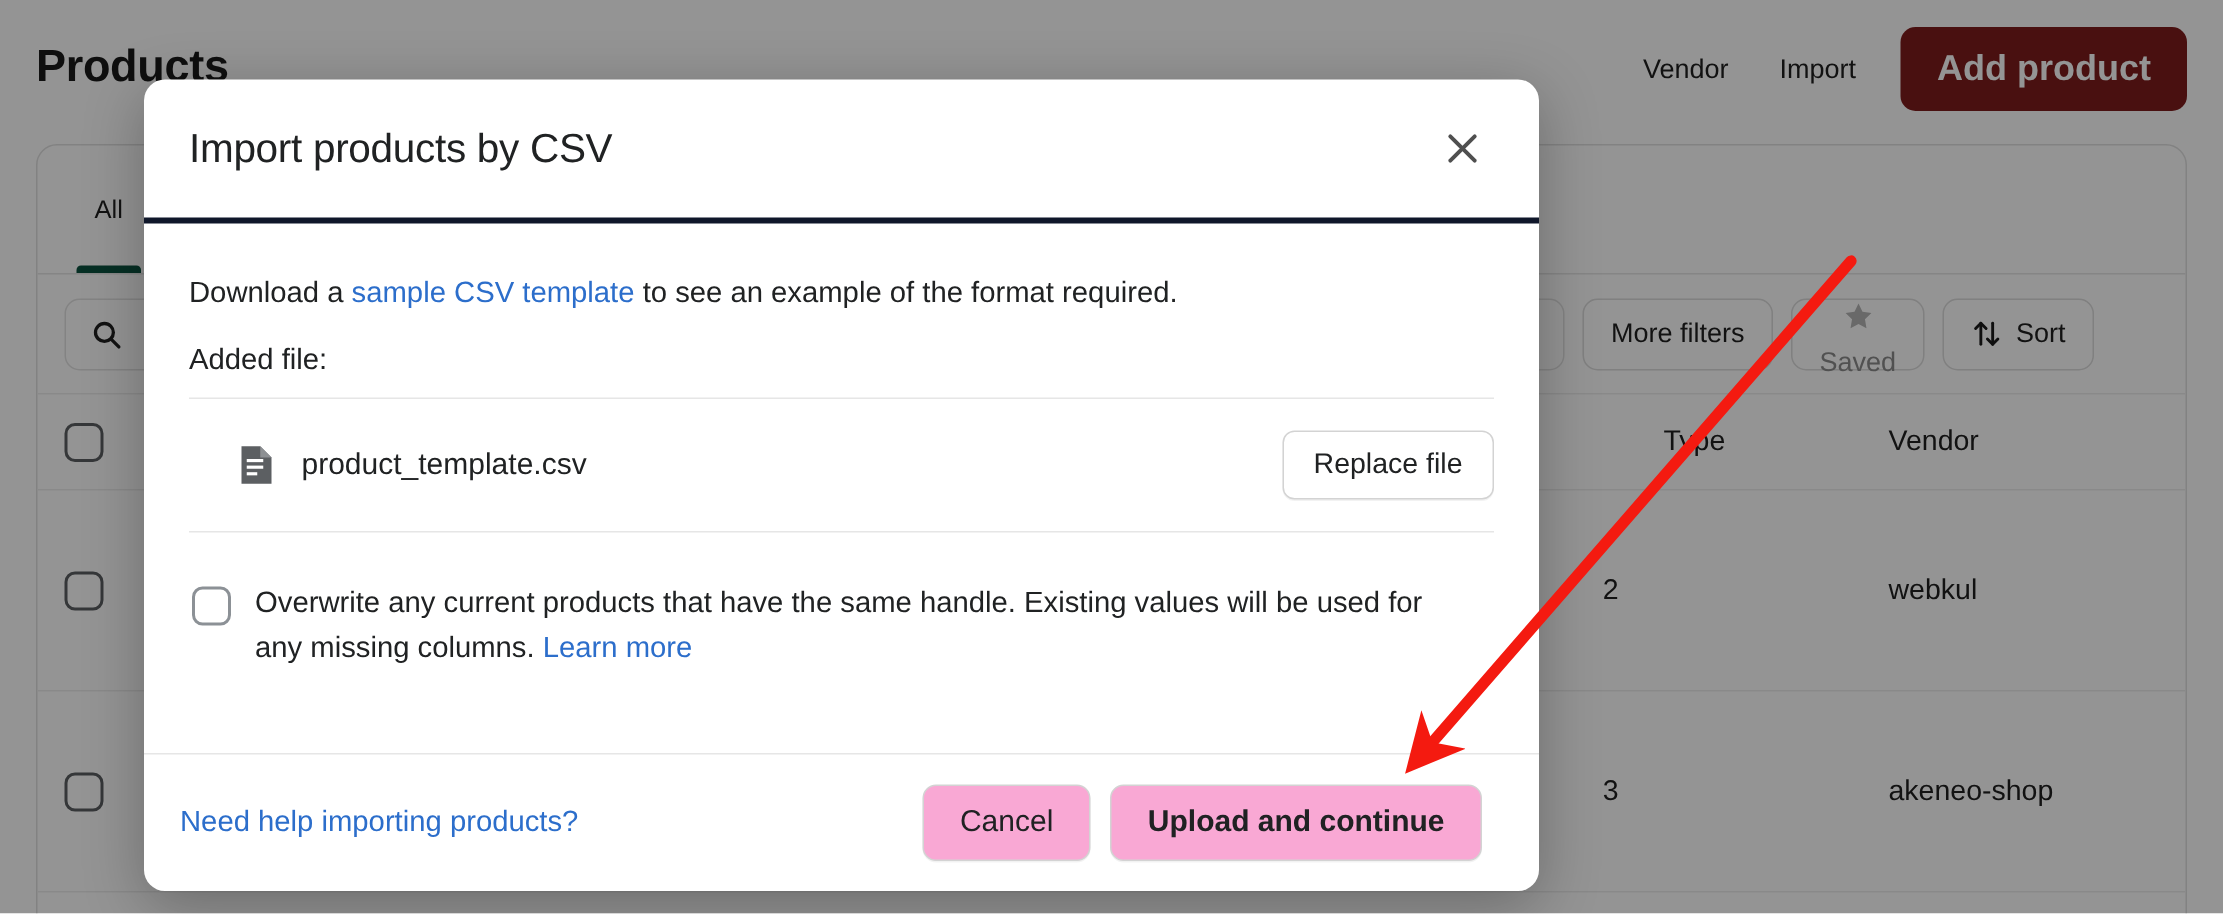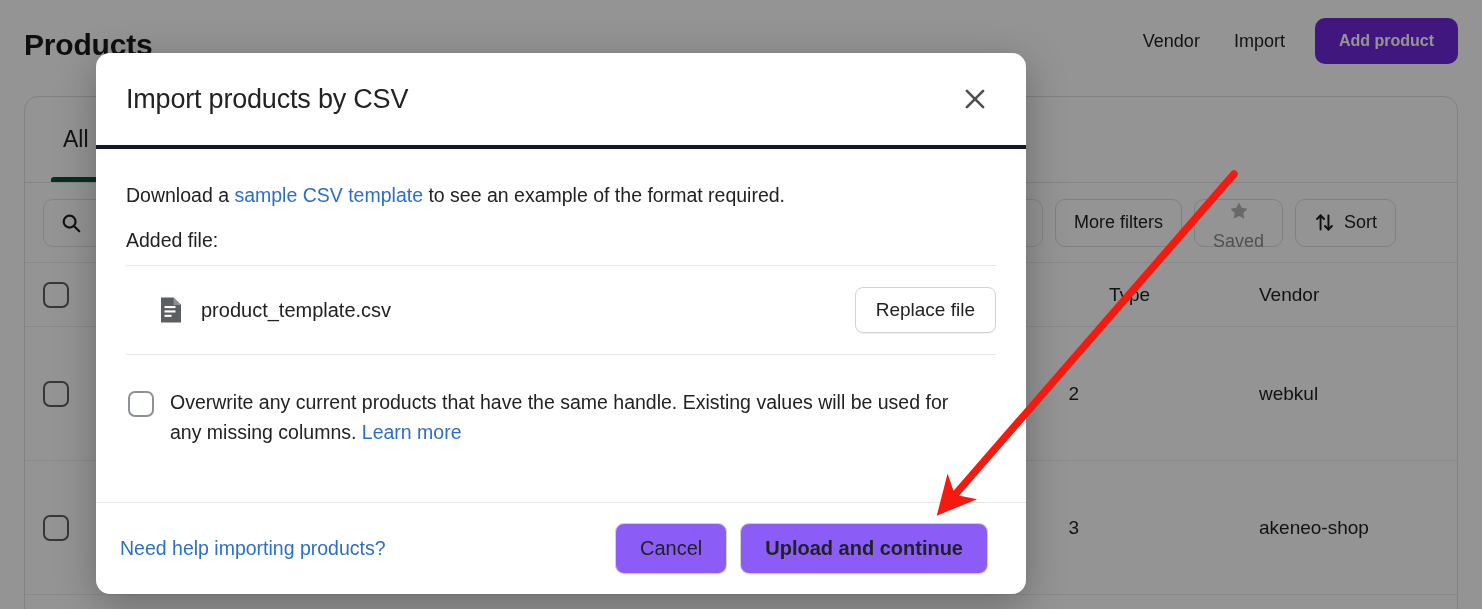--- a/index.html
+++ b/index.html
@@ -55,26 +55,26 @@
     font-size: 18px;
     color: #1f1f1f;
     background: transparent;
     border: none;
     font-family: inherit;
     cursor: pointer;
     padding: 6px 4px;
   }
 
   .primary-btn {
-    background: #6d28d9;
+    background: #7f1d1d;
     color: #ffffff;
     border: none;
     border-radius: 10px;
     padding: 14px 24px;
-    font-size: 16px;
+    font-size: 24px;
     font-weight: 700;
     font-family: inherit;
     cursor: pointer;
   }
 
   
   .panel {
     position: absolute;
     left: 24px;
     right: 24px;
@@ -89,21 +89,21 @@
   .tabs-row {
     position: relative;
     height: 86px;
     border-bottom: 1px solid #e6e6e6;
     display: flex;
     align-items: center;
     padding-left: 26px;
   }
   .tab {
     position: relative;
-    font-size: 23px;
+    font-size: 17px;
     color: #1f1f1f;
     padding: 0 12px;
     height: 100%;
     display: flex;
     align-items: center;
     cursor: pointer;
   }
   .tab.active::after {
     content: "";
     position: absolute;
@@ -322,21 +322,21 @@
   .help-link {
     font-size: 19.5px;
     color: #2c6ecb;
     text-decoration: none;
     cursor: pointer;
   }
   .footer-btns { display: flex; gap: 13px; }
   .footer-btn {
     border: 1px solid #d3d3d3;
     border-radius: 9px;
-    background: #8b5cf6;
+    background: #f9a8d4;
     padding: 13px 24px;
     font-size: 20px;
     color: #202223;
     font-family: inherit;
     cursor: pointer;
     box-shadow: 0 1px 0 rgba(0,0,0,0.05);
   }
   .footer-btn.strong { font-weight: 700; }
 
   

